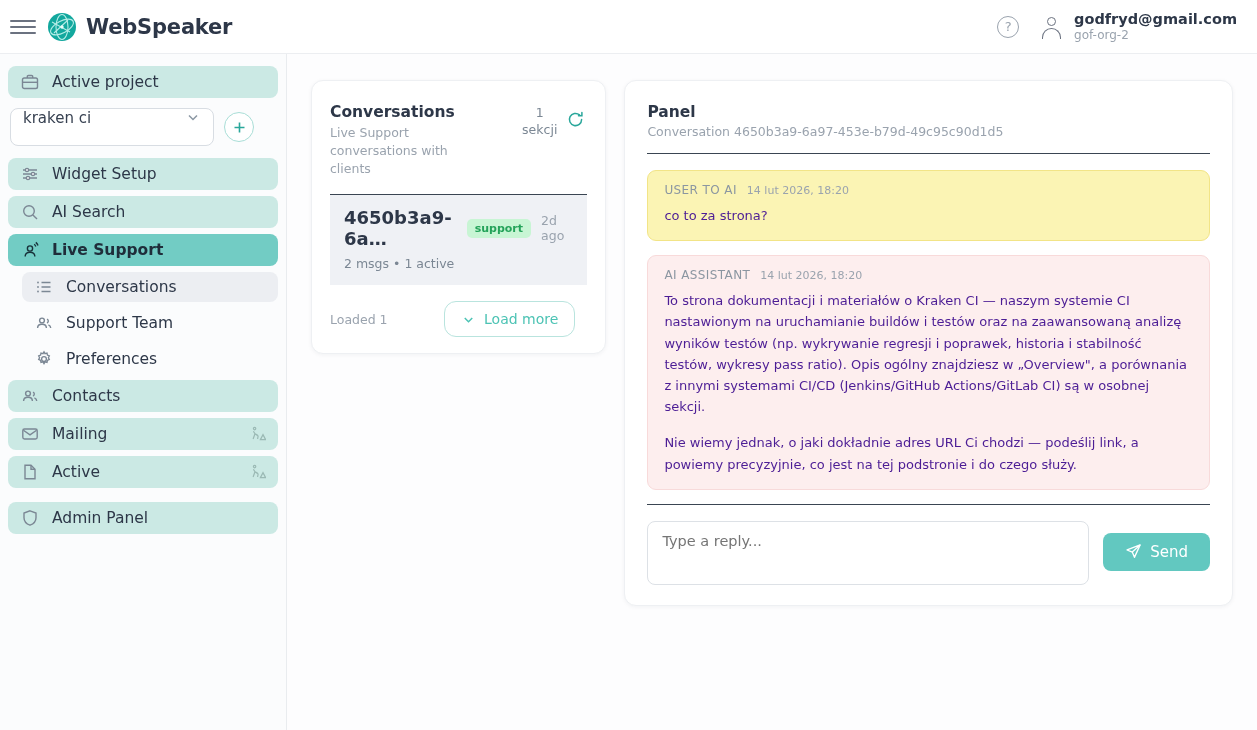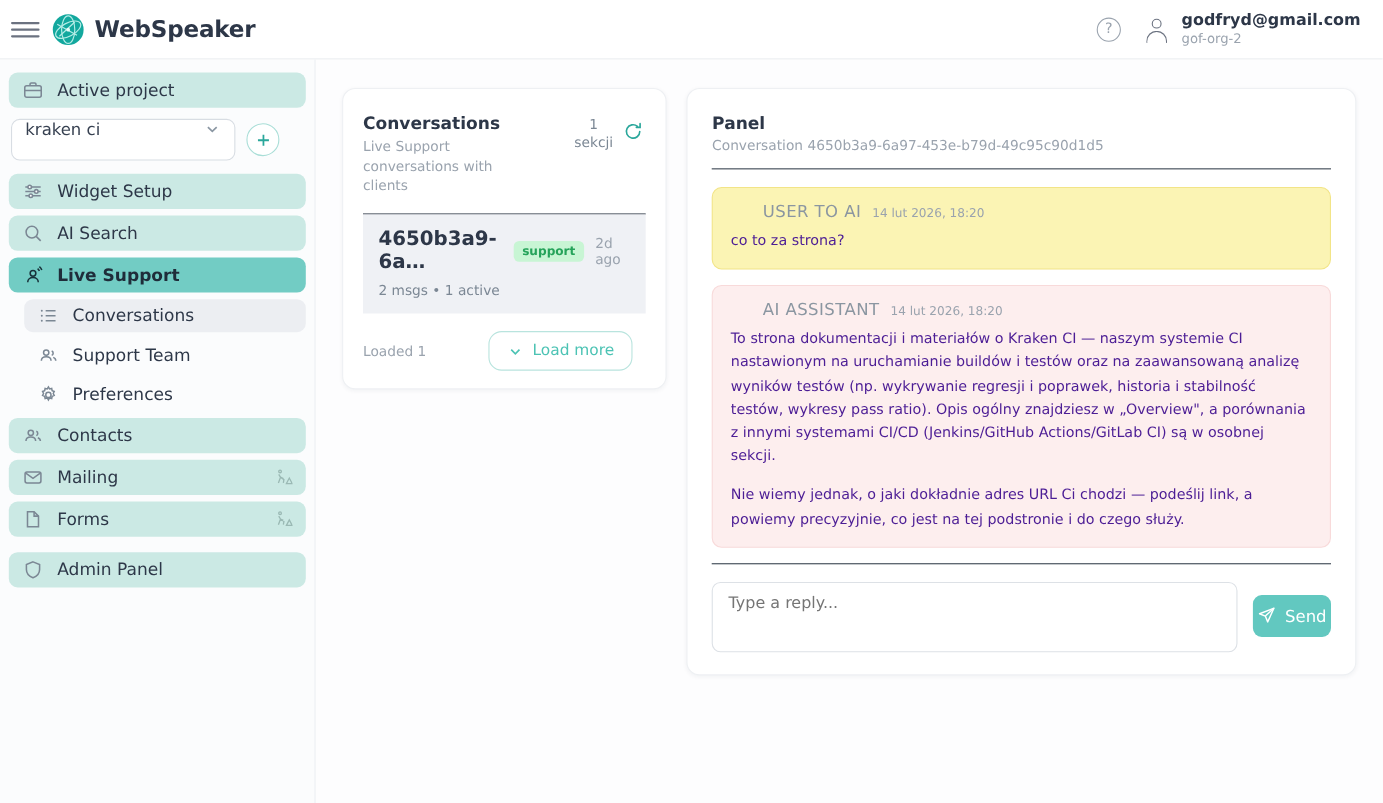--- a/index.html
+++ b/index.html
@@ -179,39 +179,39 @@
   
   .chat-card { width: 610px; padding: 22px 22px 20px 22px; }
   .chat-title { font-size: 15.5px; font-weight: 700; color: #2d3748; }
   .chat-sub { font-size: 12.5px; color: #9aa3ae; margin-top: 3px; }
   .chat-divider { border-top: 1.5px solid #3a4552; margin-top: 14px; }
   .msgs { padding-top: 16px; }
   .bubble { border-radius: 9px; padding: 12px 16px 14px 16px; margin-bottom: 14px; }
   .bubble.user { background: #fbf4b4; border: 1px solid #f2e487; }
   .bubble.ai { background: #fdeeee; border: 1px solid #f8dada; }
   .bubble-head { display: flex; align-items: baseline; gap: 10px; margin-bottom: 8px; }
-  .bubble-role { font-size: 15px; color: #8b96a1; letter-spacing: .4px; margin-left: 29px; }
+  .bubble-role { font-size: 12px; color: #8b96a1; letter-spacing: .4px; }
   .bubble-time { font-size: 11px; color: #9aa3ae; }
   .bubble-body { font-size: 13px; color: #4c1d95; line-height: 1.63; }
   .bubble-body p + p { margin-top: 15px; }
   .compose-divider { border-top: 1.5px solid #3a4552; margin: 6px 0 16px 0; }
   .compose { display: flex; align-items: flex-start; gap: 14px; }
   .reply-box {
     flex: 1 1 auto; height: 64px;
     border: 1px solid #dde1e6; border-radius: 8px;
     background: #ffffff;
     padding: 11px 14px;
     font-size: 14.5px; color: #8b96a1;
     font-family: inherit; resize: none; outline: none;
   }
   .send-btn {
     flex: 0 0 auto; margin-top: 12px;
     background: #62c8c0; color: #ffffff;
     border: none; border-radius: 8px;
-    height: 38px; padding: 0 4px;
+    height: 38px; padding: 0 22px;
     font-size: 15px; font-family: inherit;
     display: flex; align-items: center; gap: 8px; cursor: pointer;
   }
   svg { display: block; }
 </style>
 </head>
 <body>
 
 <div class="topbar">
   <div class="hamburger">
@@ -371,21 +371,21 @@
     </span>
   </div>
 
   <div class="nav-item">
     <span class="nav-ico">
       <svg width="18" height="18" viewBox="0 0 18 18" fill="none" stroke="currentColor" stroke-width="1.4">
         <path d="M4 2.2h6l4 4v9.6H4z"></path>
           <path d="M10 2.2v4h4"></path>
       </svg>
     </span>
-    <span>Forms</span>
+    <span>Active</span>
     <span class="nav-wip">
       <svg width="16" height="16" viewBox="0 0 16 16" fill="none" stroke="currentColor" stroke-width="1.2">
         <circle cx="4.6" cy="2.6" r="1.2"></circle>
         <path d="M3.4 5.2l1.6 2.6 2.6 1.3M5 7.8L3.1 13M5 7.8l3.1 2.2-.5 3"></path>
         <path d="M10.4 13.6l2.6-5 2.6 5z"></path>
       </svg>
     </span>
   </div>
 
   <div class="nav-item" style="margin-top:14px;">

